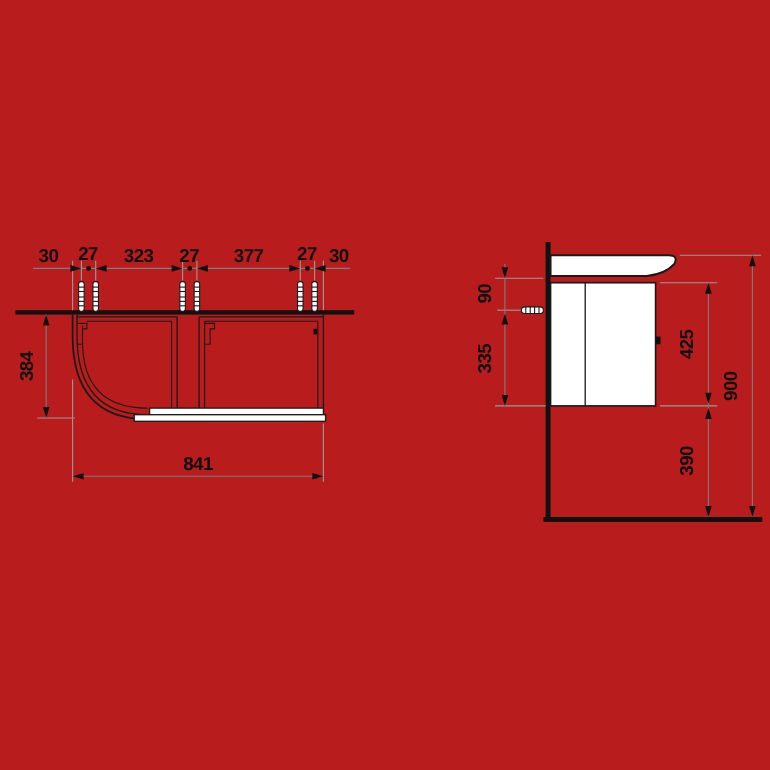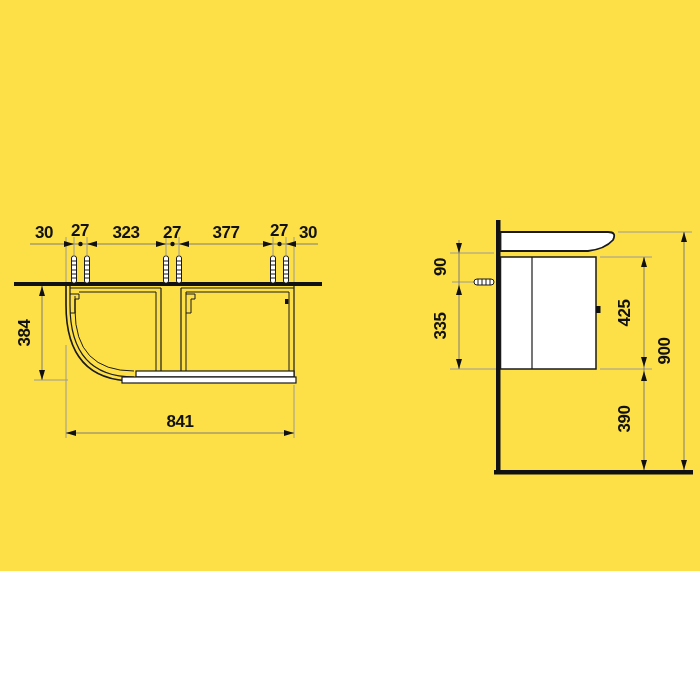--- a/index.html
+++ b/index.html
@@ -1,19 +1,19 @@
 <!DOCTYPE html>
 <html><head>
 <meta charset="utf-8">
 <style>
   html,body{margin:0;padding:0;background:#ffffff;}
   .canvas{
     position:relative;
-    width:700px;height:571px;
-    background:#fde047;
+    width:700px;height:700px;
+    background:#b91c1c;
     overflow:hidden;
     font-family:"Liberation Sans", sans-serif;
   }
   svg text{
     font-family:"Liberation Sans","DejaVu Sans",sans-serif;
     font-weight:700;
     font-size:17px;
     fill:#111111;
     letter-spacing:-0.5px;
   }

